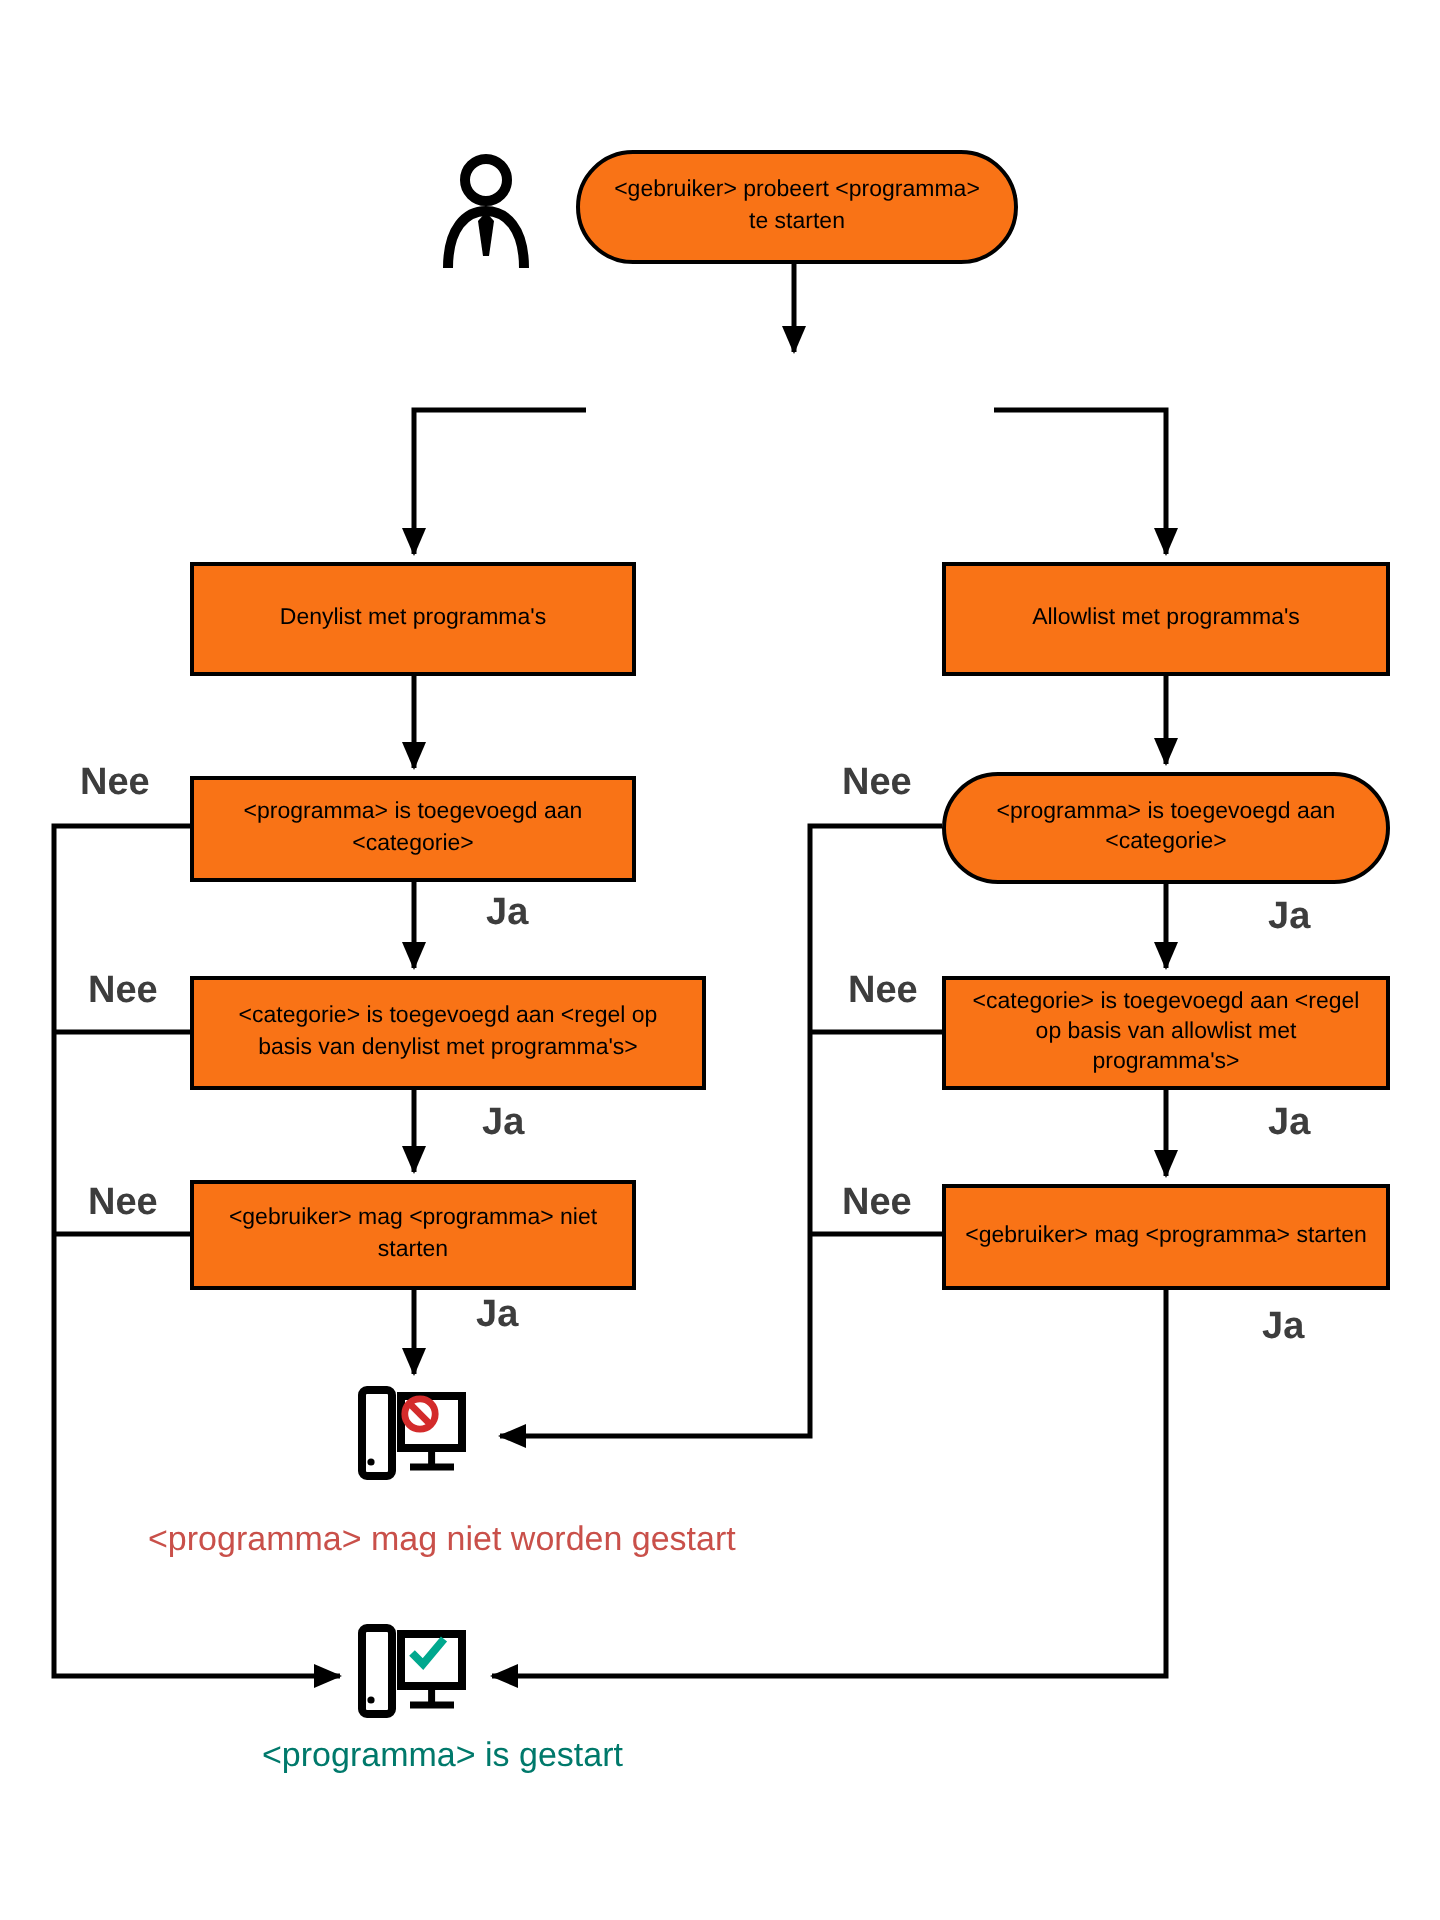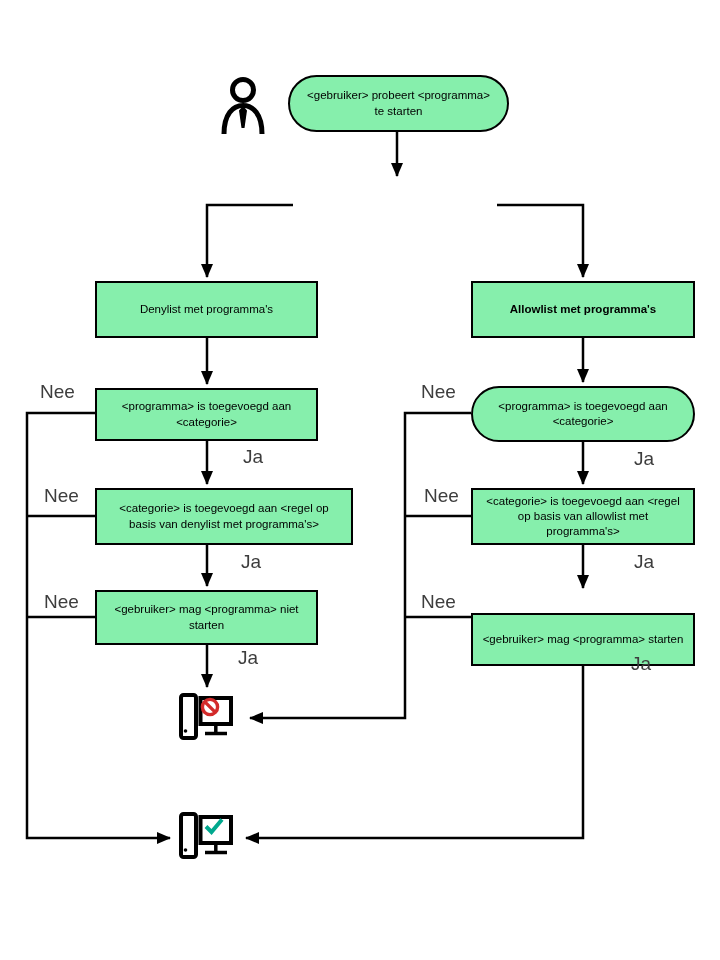--- a/index.html
+++ b/index.html
@@ -3,43 +3,43 @@
 <meta charset="utf-8">
 <style>
   html,body{margin:0;padding:0;background:#fff;}
   #canvas{
     position:relative;width:720px;height:960px;background:#ffffff;overflow:hidden;
     font-family:"Liberation Sans","DejaVu Sans",sans-serif;color:#000;
   }
   #wires{position:absolute;left:0;top:0;width:720px;height:960px;}
   .node{
     position:absolute;display:flex;align-items:center;justify-content:center;
-    text-align:center;border:2.5px solid #000;background:#86efac;box-sizing:border-box;
+    text-align:center;border:2.5px solid #000;background:#f97316;box-sizing:border-box;
     font-size:11.5px;line-height:1.32;padding:0 8px;
   }
   .stadium{border-radius:29px;padding:0 16px;}
   .lbl{
-    position:absolute;font-size:19px;color:#3d3d3d;white-space:nowrap;
+    position:absolute;font-size:19px;color:#3d3d3d;white-space:nowrap;font-weight:bold;
   }
   .icon{position:absolute;line-height:0;}
   .outcome{position:absolute;font-size:17px;white-space:nowrap;}
   #blocked-text{color:var(--blocked,#c9504a);}
   #started-text{color:var(--started,#00796b);}
 
   
   #n-start   {left:288px;top:75px; width:221px;height:57px;}
   #n-mode    {left:289px;top:179px;width:211px;height:57px;}
   #n-denylist{left:95px; top:281px;width:223px;height:57px;text-align:center;}
-  #n-allowlist{left:471px;top:281px;width:224px;height:57px;font-weight:bold;}
+  #n-allowlist{left:471px;top:281px;width:224px;height:57px;}
   #n-deny-c1 {left:95px; top:388px;width:223px;height:53px;}
   #n-allow-c1{left:471px;top:386px;width:224px;height:56px;border-radius:28px;}
   #n-deny-c2 {left:95px; top:488px;width:258px;height:57px;}
   #n-allow-c2{left:471px;top:488px;width:224px;height:57px;}
   #n-deny-res{left:95px; top:590px;width:223px;height:55px;}
-  #n-allow-res{left:471px;top:592px;width:224px;height:53px;margin-top:21px;}
+  #n-allow-res{left:471px;top:592px;width:224px;height:53px;}
 </style>
 </head>
 <body>
 
 <div id="canvas">
 
   <svg id="wires" viewBox="0 0 720 960" xmlns="http://www.w3.org/2000/svg">
     <defs>
       <marker id="arrow" markerUnits="userSpaceOnUse" markerWidth="14" markerHeight="12" refX="13" refY="6" orient="auto">
         <path d="M0,0 L14,6 L0,12 Z" fill="#000"></path>
@@ -103,25 +103,27 @@
       <circle cx="7.5" cy="40" r="1.8" fill="#000"></circle>
       <rect x="22.5" y="7" width="30.5" height="26" fill="#fff" stroke="#000" stroke-width="4"></rect>
       <path d="M37.8,33 V41" stroke="#000" stroke-width="3.5"></path>
       <path d="M27,42.5 H49" stroke="#000" stroke-width="3.5"></path>
       <g stroke="var(--prohibition,#d32b2b)" stroke-width="3.4" fill="none">
         <circle cx="32" cy="16" r="7.6"></circle>
         <path d="M26.6,10.6 L37.4,21.4"></path>
       </g>
     </svg>
   </div>
+  <div class="outcome" id="blocked-text" style="left:74px;top:760px;">&lt;programma&gt; mag niet worden gestart</div>
 
   <div class="icon" style="left:178px;top:810px;">
     <svg width="56" height="53" viewBox="0 0 56 53">
       <rect x="3" y="4" width="15" height="43" rx="2.5" fill="#fff" stroke="#000" stroke-width="4"></rect>
       <circle cx="7.5" cy="40" r="1.8" fill="#000"></circle>
       <rect x="22.5" y="7" width="30.5" height="26" fill="#fff" stroke="#000" stroke-width="4"></rect>
       <path d="M37.8,33 V41" stroke="#000" stroke-width="3.5"></path>
       <path d="M27,42.5 H49" stroke="#000" stroke-width="3.5"></path>
       <path d="M28,16.5 L33.5,22 L44,9.5" fill="none" stroke="var(--checkmark,#00a88e)" stroke-width="4"></path>
     </svg>
   </div>
+  <div class="outcome" id="started-text" style="left:131px;top:868px;">&lt;programma&gt; is gestart</div>
 
 </div>
 
 </body></html>

